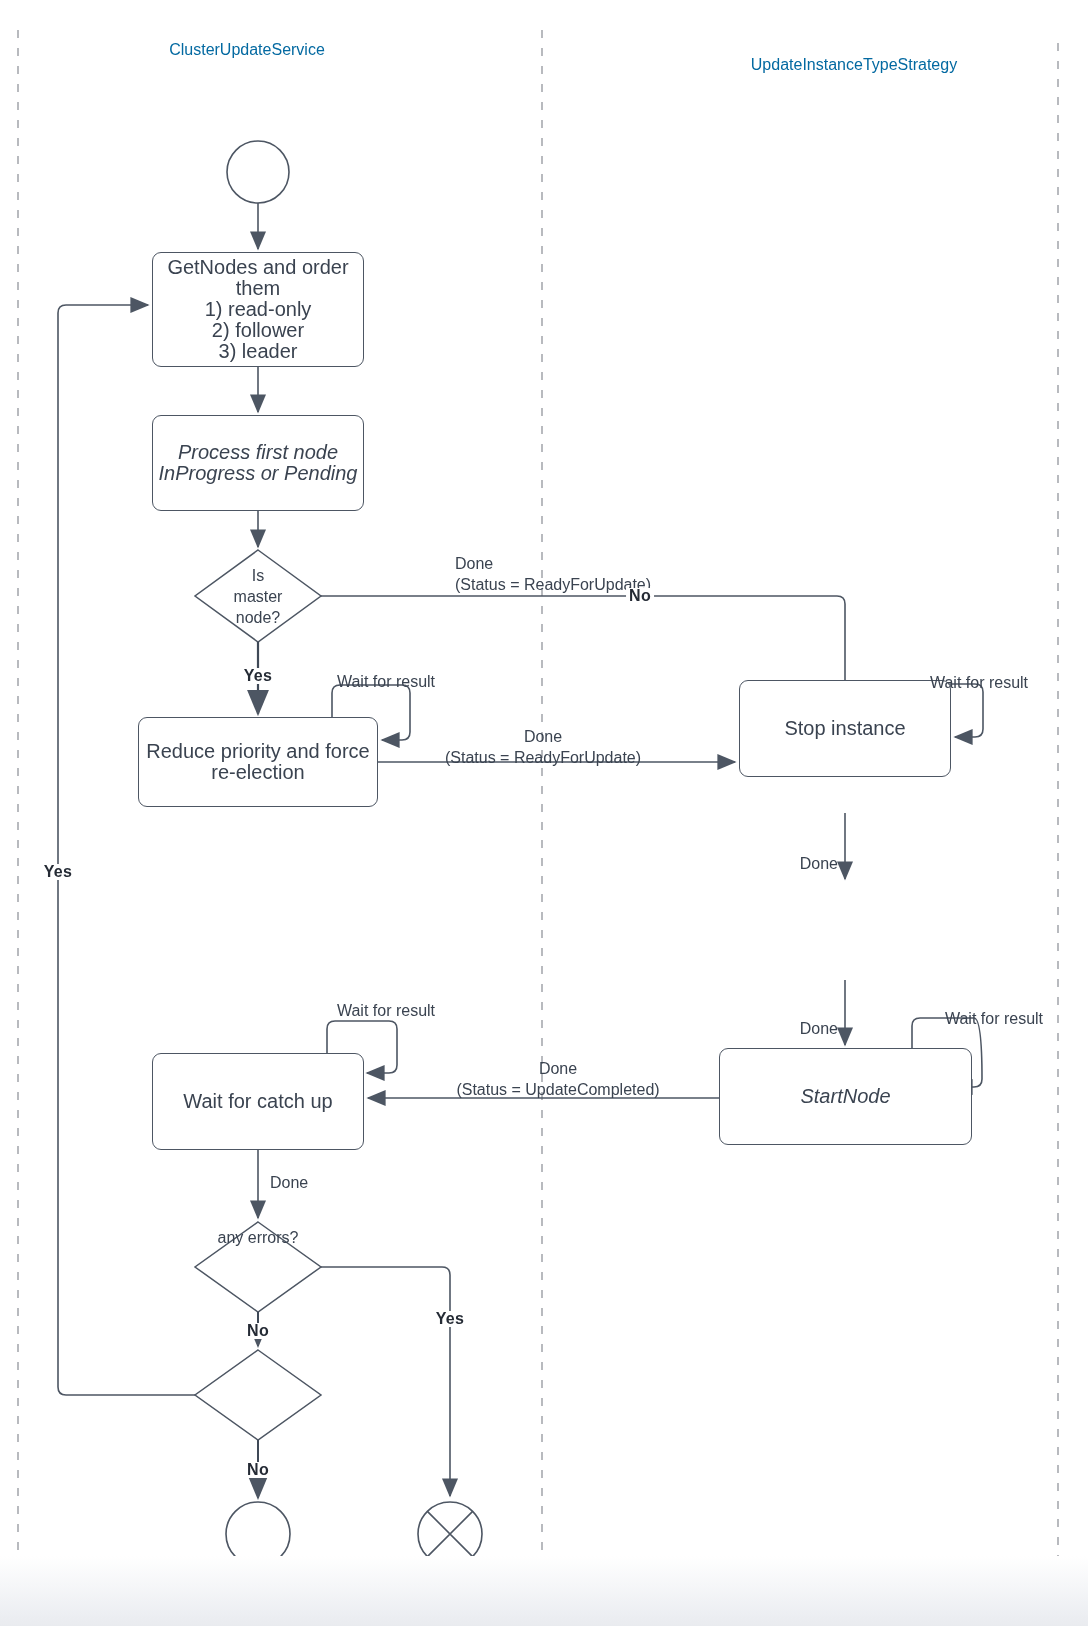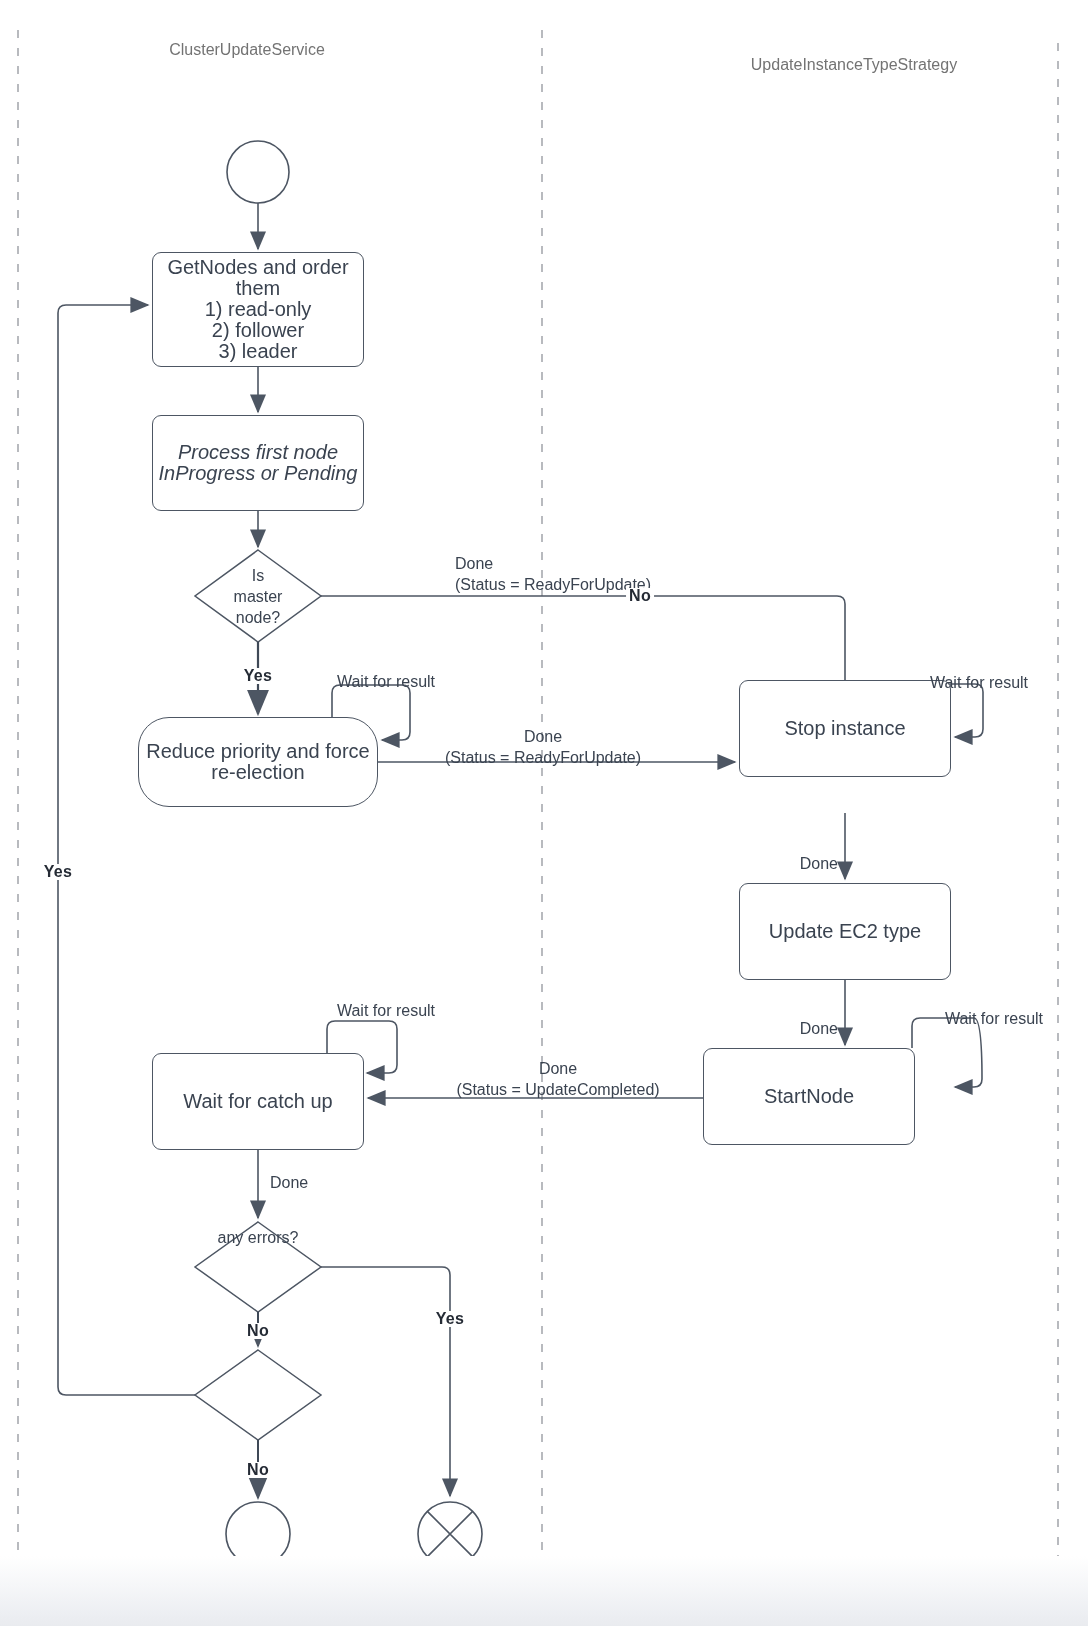--- a/index.html
+++ b/index.html
@@ -1,21 +1,21 @@
 <!DOCTYPE html>
 <html><head>
 <meta charset="utf-8">
 <style>
   html,body{margin:0;padding:0;background:#ffffff;}
   .canvas{position:relative;width:1088px;height:1626px;background:#ffffff;overflow:hidden;
           font-family:"Liberation Sans", sans-serif;}
   .bottom-strip{position:absolute;left:0;top:1556px;width:1088px;height:70px;
           background:linear-gradient(#ffffff 0%, #ecEEf2 85%, #e9ebef 100%);}
   svg.layer{position:absolute;left:0;top:0;width:1088px;height:1626px;}
-  .lane-title{position:absolute;font-size:16px;color:#737373;text-align:center;}
+  .lane-title{position:absolute;font-size:16px;color:#0369a1;text-align:center;}
   .box{position:absolute;border:1.5px solid #4d5663;border-radius:9px;background:#fff;
        display:flex;align-items:center;justify-content:center;text-align:center;
        font-size:20px;line-height:21px;color:#3a4350;white-space:pre-line;box-sizing:border-box;}
   .dlbl{position:absolute;display:flex;align-items:center;justify-content:center;text-align:center;
        font-size:16px;line-height:21px;color:#3a4350;white-space:pre-line;pointer-events:none;}
   .lbl{position:absolute;font-size:16px;line-height:21px;color:#3a4350;white-space:pre-line;margin-top:12px;}
   .lbl.c{text-align:center;}
   .lbl.r{text-align:right;}
   .onl{position:absolute;transform:translate(-50%,-50%);background:#ffffff;padding:0 3px;
        font-weight:bold;font-size:16px;color:#252b35;letter-spacing:.3px;line-height:16px;}
@@ -71,26 +71,25 @@
   <div class="lane-title" style="left:147px;top:41px;width:200px;">ClusterUpdateService</div>
   <div class="lane-title" style="left:744px;top:56px;width:220px;">UpdateInstanceTypeStrategy</div>
 
   <div class="box" style="left:152px;top:252px;width:212px;height:115px;">GetNodes and order
 them
 1) read-only
 2) follower
 3) leader</div>
   <div class="box" style="left:152px;top:415px;width:212px;height:96px;font-style:italic;">Process first node
 InProgress or Pending</div>
-  <div class="box" style="left:138px;top:717px;width:240px;height:90px;border-radius:31px;">Reduce priority and force
+  <div class="box" style="left:138px;top:717px;width:240px;height:90px;">Reduce priority and force
 re-election</div>
   <div class="box" style="left:152px;top:1053px;width:212px;height:97px;">Wait for catch up</div>
   <div class="box" style="left:739px;top:680px;width:212px;height:97px;text-align:right;">Stop instance</div>
-  <div class="box" style="left:739px;top:883px;width:212px;height:97px;">Update EC2 type</div>
-  <div class="box" style="left:703px;top:1048px;width:212px;height:97px;">StartNode</div>
+  <div class="box" style="left:719px;top:1048px;width:253px;height:97px;font-style:italic;">StartNode</div>
 
   <div class="dlbl" style="left:195px;top:550px;width:126px;height:92px;">Is
 master
 node?</div>
   <div class="dlbl" style="left:195px;top:1192px;width:126px;height:90px;">any errors?</div>
 
   <div class="node-lbl" style="left:208px;top:1579px;width:100px;">Success</div>
   <div class="node-lbl" style="left:400px;top:1579px;width:100px;">Failed</div>
 
   <div class="lbl" style="left:455px;top:541px;">Done

